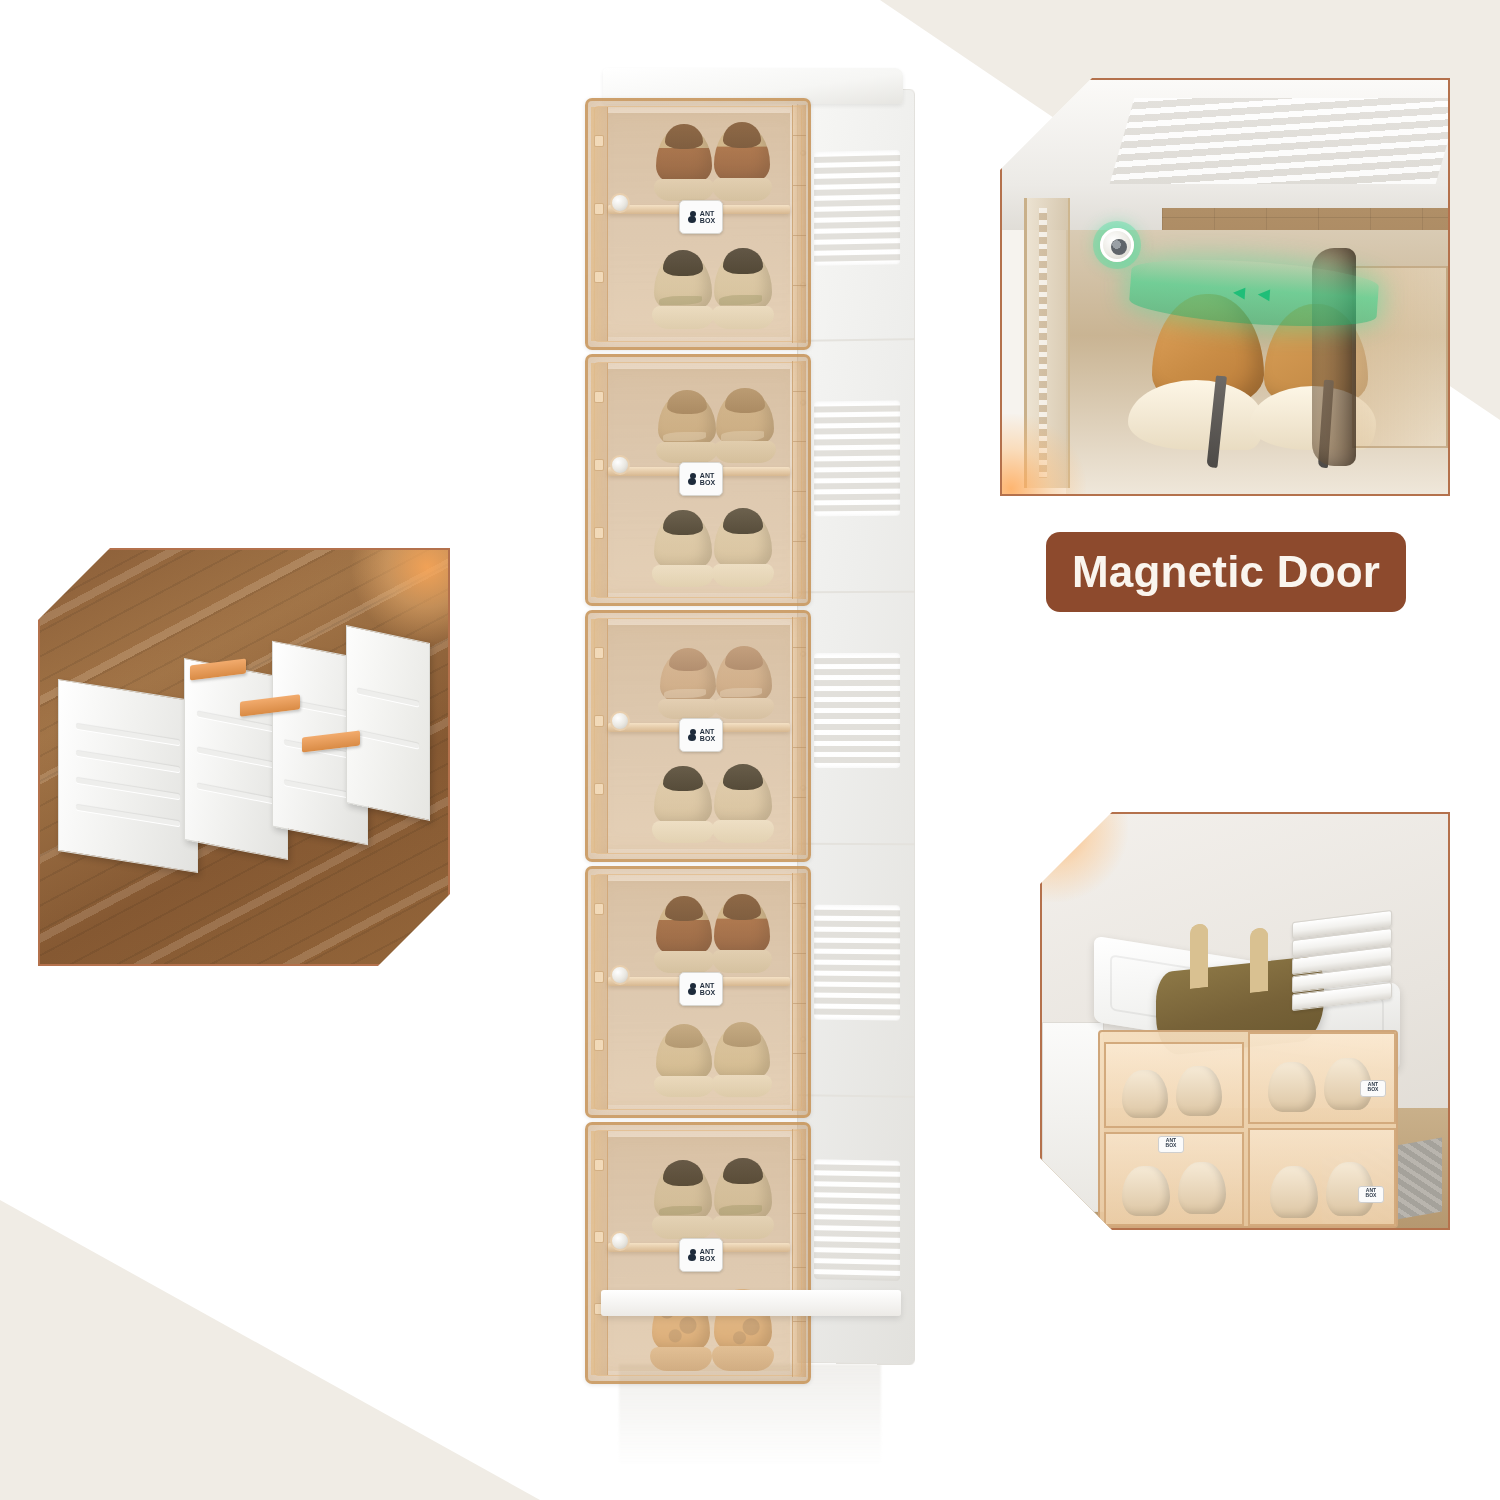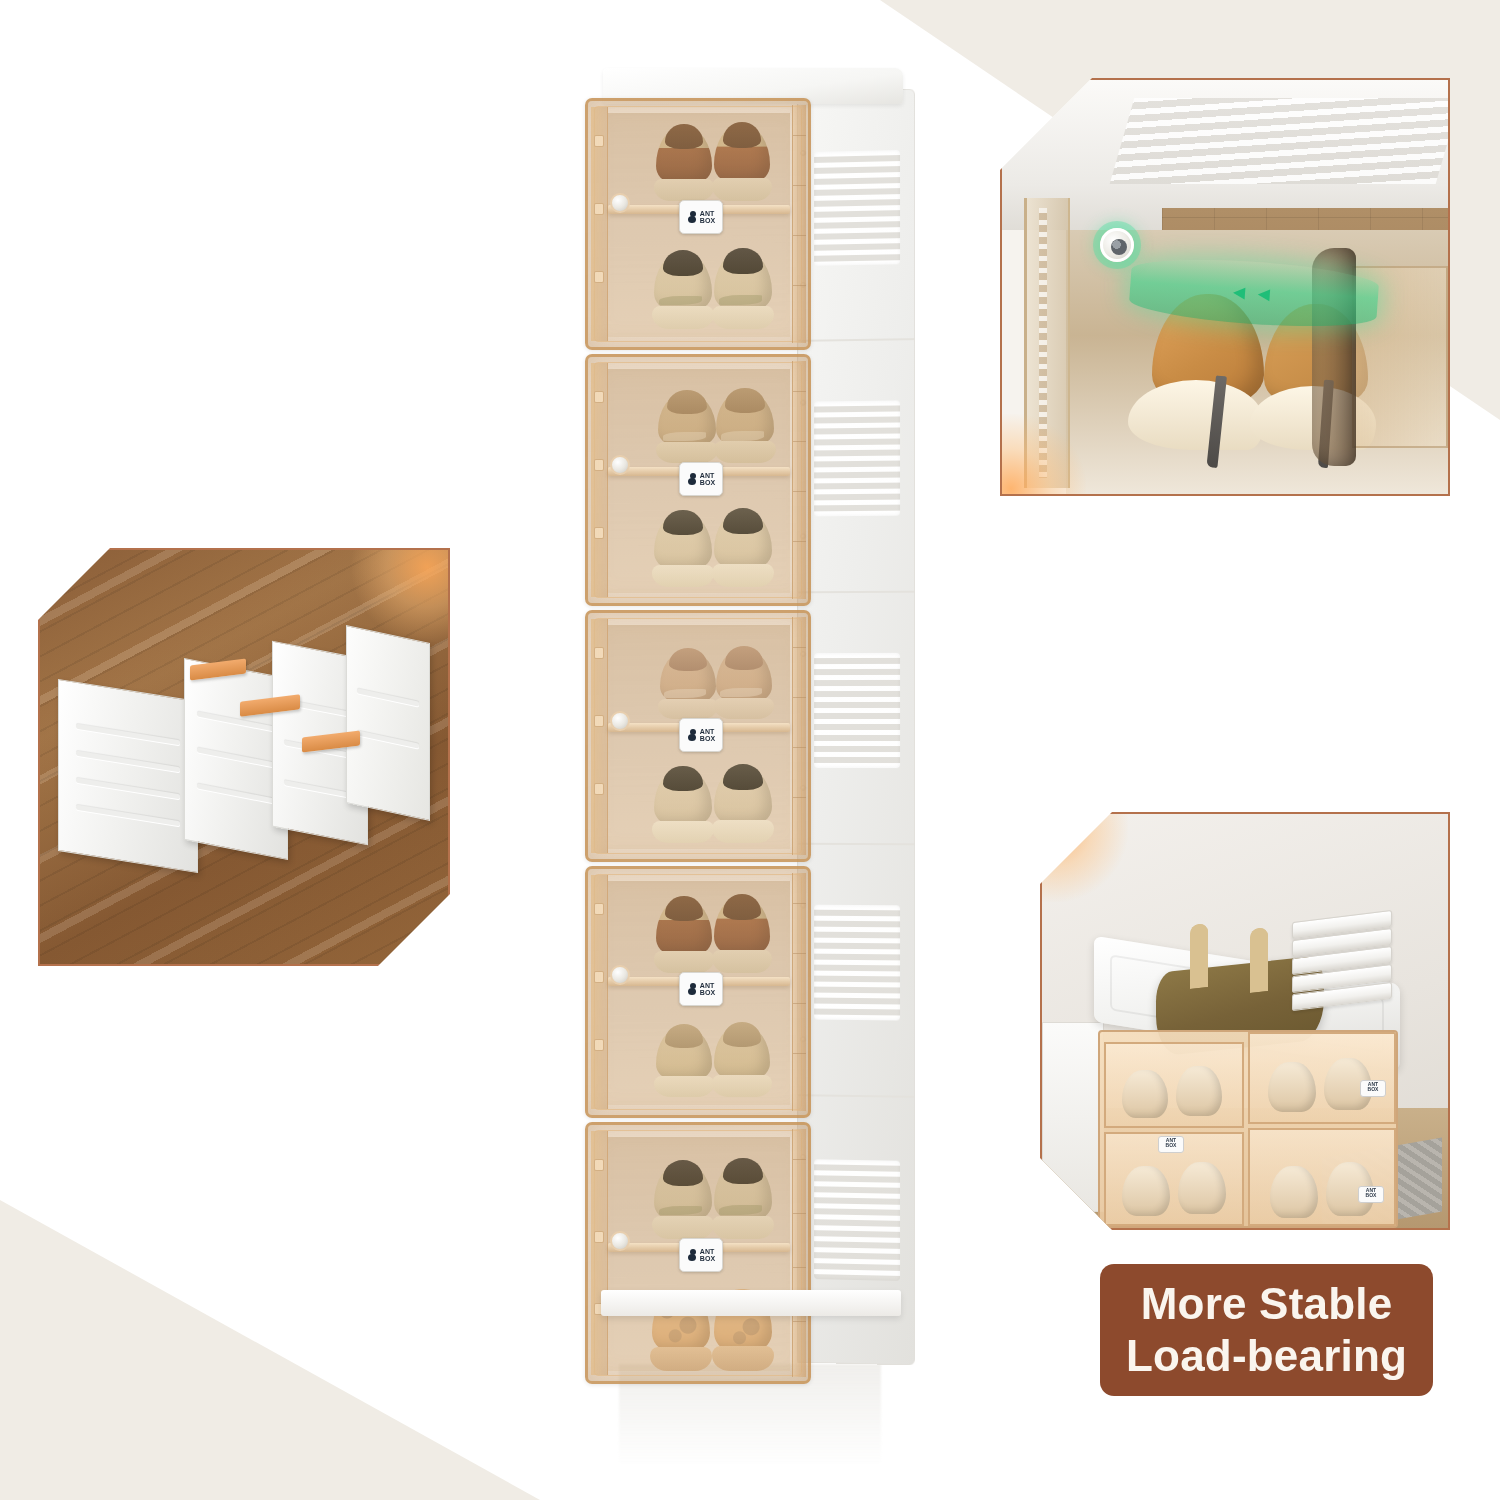--- a/index.html
+++ b/index.html
@@ -472,20 +472,23 @@
 
         <div class="flow-band" style="left:128px; top:182px; width:248px; transform:rotate(4deg);">
           <div class="flow-arrows">◄◄</div>
         </div>
         <div class="magnet-dot" style="left:98px; top:148px;"></div>
 
         <div class="door-edge"></div>
         <div class="door-glass"></div>
       </div>
       <div class="glow" style="left:-66px; bottom:-70px;"></div>
+    </div>
+    <div style="margin-top:36px; margin-left:46px;">
+      <span class="label-chip">Magnetic Door</span>
     </div>
   </div>
 
   <div class="feature" style="left:1040px; top:812px; width:410px;">
     <div class="photo-frame ch-tl-bl" style="width:410px; height:418px;">
       <div class="lb-room">
         <div class="lb-floor"></div>
         <div class="lb-rug"></div>
 
         <div class="lb-cabinet">
@@ -522,24 +525,20 @@
             <div class="lb-cell" style="left:148px; top:96px; width:148px; height:98px;">
               <div class="lb-shoe" style="left:20px; top:36px; width:48px; height:52px;"></div>
               <div class="lb-shoe" style="left:76px; top:32px; width:48px; height:54px;"></div>
               <div class="lb-tag" style="right:10px; top:56px;">ANT<br>BOX</div>
             </div>
           </div>
         </div>
       </div>
       <div class="glow" style="left:-64px; top:-62px;"></div>
     </div>
-    <div style="margin-top:34px; margin-left:60px;">
-      <span class="label-chip">More Stable
-Load-bearing</span>
-    </div>
   </div>
 
   <div id="tower">
     <div class="reflection"></div>
     <div class="tower-lid"></div>
 
     <div class="tower-side">
       <div class="side-module" style="top:0; height:250px;">
         <div class="side-vent"></div>
         <div class="side-screw" style="top:58px;"></div>

